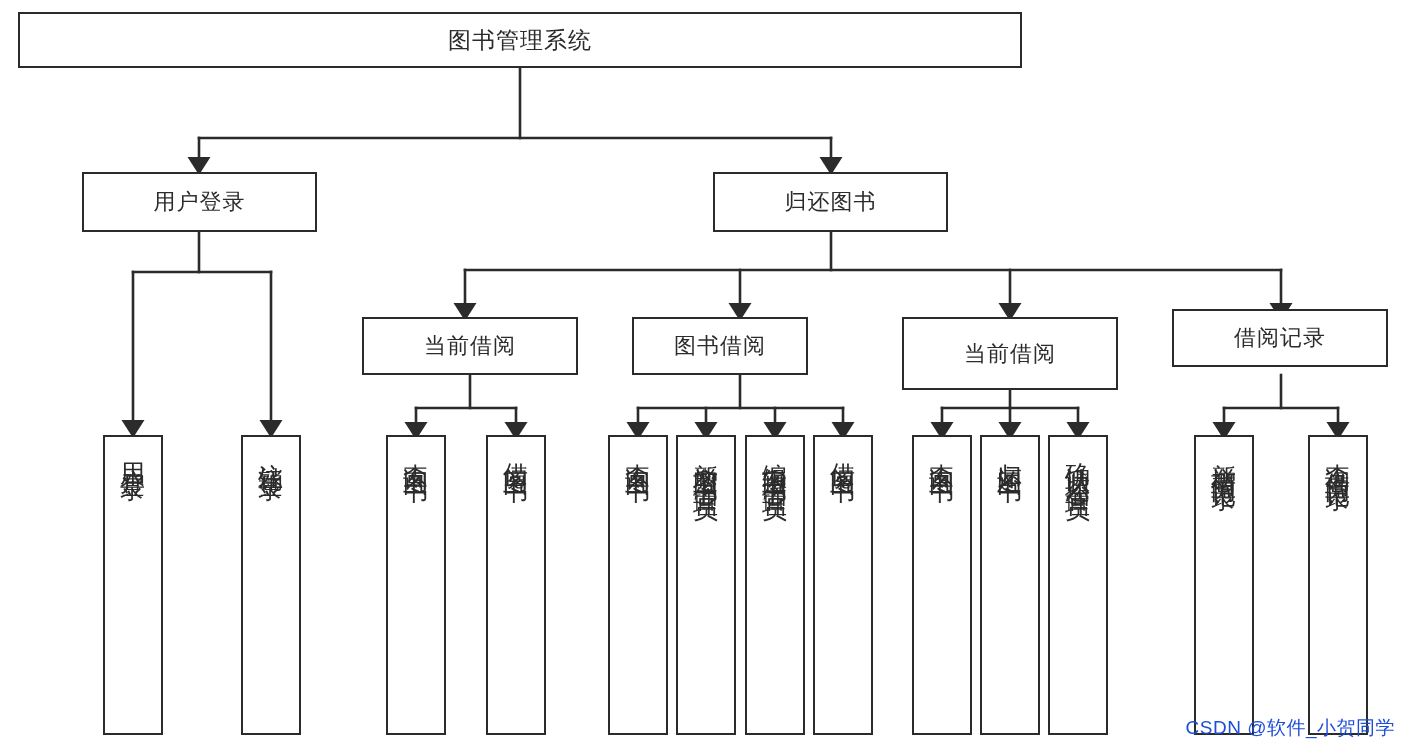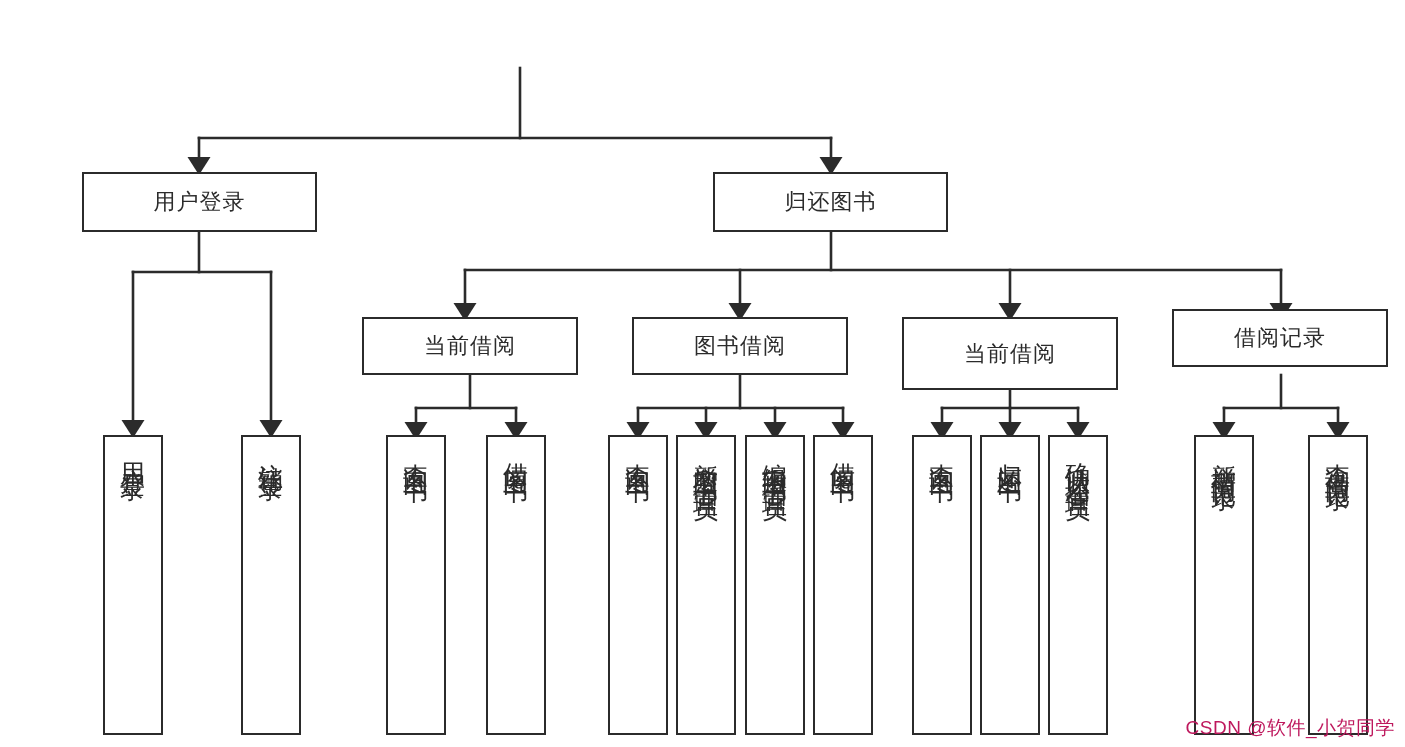--- a/index.html
+++ b/index.html
@@ -62,21 +62,21 @@
     font-size: 25px;
     line-height: 1.12;
     letter-spacing: 5px;
     max-height: 100%;
   }
   .watermark {
     position: absolute;
     right: 10px;
     bottom: 6px;
     font-size: 19px;
-    color: #be185d;
+    color: #1d4ed8;
     letter-spacing: 0.5px;
     user-select: none;
     white-space: nowrap;
   }
 </style>
 </head>
 <body>
 
 <div id="diagram-root">
 
@@ -123,34 +123,37 @@
       <path d="M1010,408 L1010,430" marker-end="url(#arrowhead)"></path>
       <path d="M1078,408 L1078,430" marker-end="url(#arrowhead)"></path>
 
       <path d="M1281,375 L1281,408"></path>
       <path d="M1224,408 L1338,408"></path>
       <path d="M1224,408 L1224,430" marker-end="url(#arrowhead)"></path>
       <path d="M1338,408 L1338,430" marker-end="url(#arrowhead)"></path>
     </g>
   </svg>
 
+  <div class="node horiz root" style="left:18px; top:12px; width:1004px; height:56px;">
+    <span class="node-label">图书管理系统</span>
+  </div>
 
   <div class="node horiz" style="left:82px; top:172px; width:235px; height:60px;">
     <span class="node-label">用户登录</span>
   </div>
 
   <div class="node horiz" style="left:713px; top:172px; width:235px; height:60px;">
     <span class="node-label">归还图书</span>
   </div>
 
   <div class="node horiz" style="left:362px; top:317px; width:216px; height:58px;">
     <span class="node-label">当前借阅</span>
   </div>
 
-  <div class="node horiz" style="left:632px; top:317px; width:216px; height:58px;">
+  <div class="node horiz" style="left:632px; top:317px; width:176px; height:58px;">
     <span class="node-label">图书借阅</span>
   </div>
 
   <div class="node horiz" style="left:902px; top:317px; width:216px; height:73px;">
     <span class="node-label">当前借阅</span>
   </div>
 
   <div class="node horiz" style="left:1172px; top:309px; width:216px; height:58px;">
     <span class="node-label">借阅记录</span>
   </div>

